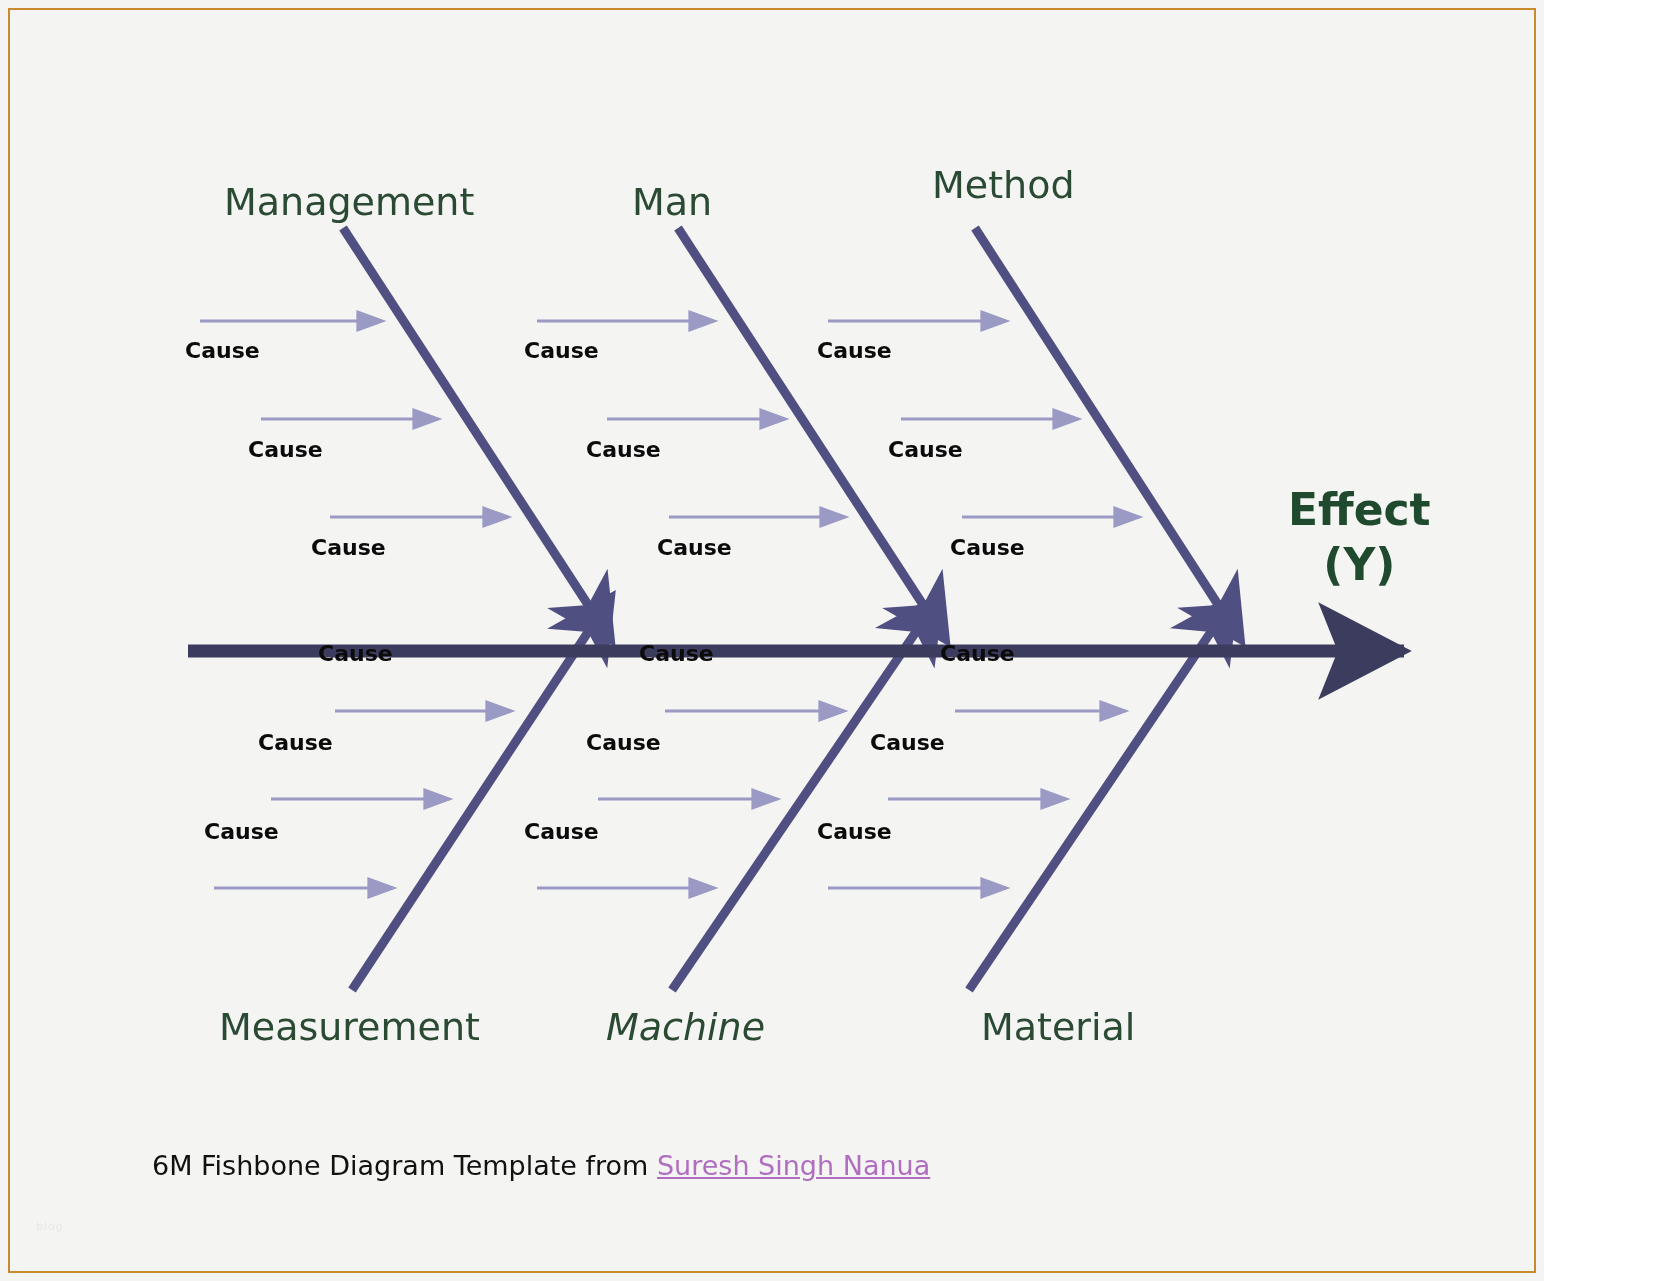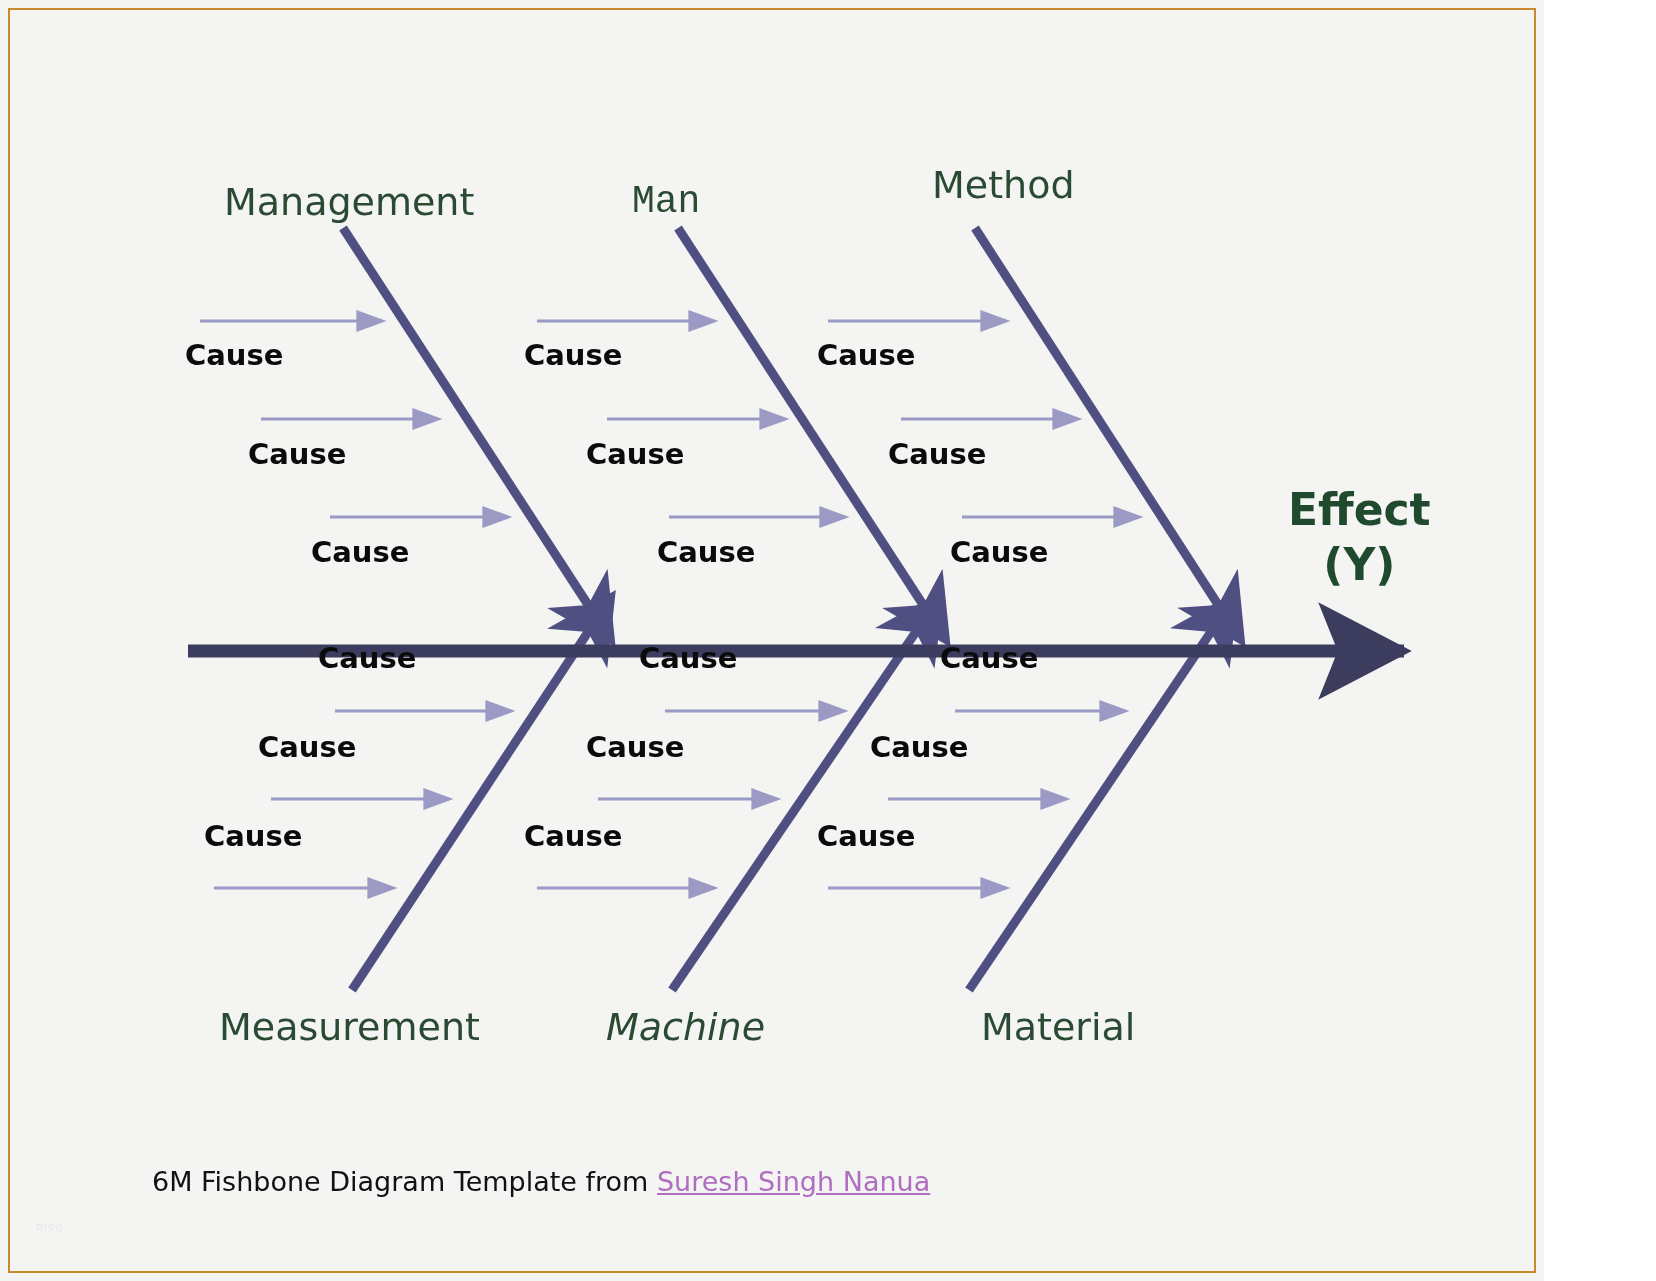--- a/index.html
+++ b/index.html
@@ -51,42 +51,41 @@
     position: absolute;
     color: #2b4a33;
     font-size: 38px;
     font-weight: 400;
     white-space: nowrap;
     letter-spacing: 0px;
   }
   .cause-label {
     position: absolute;
     color: #0b0b0b;
-    font-size: 29px;
+    font-size: 22px;
     font-weight: bold;
     white-space: nowrap;
     font-family: "DejaVu Sans", sans-serif;
   }
   .effect-label {
     position: absolute;
     color: #1f4a2e;
     font-size: 44px;
     font-weight: bold;
     text-align: center;
     line-height: 1.25;
     white-space: nowrap;
   }
   #footer-line {
     position: absolute;
     left: 152px;
     top: 1150px;
     font-size: 27px;
     color: #111111;
     white-space: nowrap;
-    margin-top: 16px;
   }
   #footer-link {
     color: #b06ec0;
     text-decoration: underline;
   }
   #watermark {
     position: absolute;
     left: 36px;
     top: 1220px;
     font-size: 11px;
@@ -145,21 +144,21 @@
       </g>
 
     <line id="spine-line" stroke="#3c3c5e" stroke-width="13" marker-end="url(#spine-head)" x1="188" y1="651" x2="1404" y2="651"></line>
   </svg>
 
   <div id="labels-layer">
       <div class="cat-label" style="left: 224px; top: 180px;">Management</div>
       <div class="cause-label" style="left: 185px; top: 338px;">Cause</div>
       <div class="cause-label" style="left: 248px; top: 437px;">Cause</div>
       <div class="cause-label" style="left: 311px; top: 535px;">Cause</div>
-      <div class="cat-label" style="left: 632px; top: 180px; font-family: Liberation Mono, monospace;">Man</div>
+      <div class="cat-label" style="left: 632px; top: 180px;">Man</div>
       <div class="cause-label" style="left: 524px; top: 338px;">Cause</div>
       <div class="cause-label" style="left: 586px; top: 437px;">Cause</div>
       <div class="cause-label" style="left: 657px; top: 535px;">Cause</div>
       <div class="cat-label" style="left: 932px; top: 163px;">Method</div>
       <div class="cause-label" style="left: 817px; top: 338px;">Cause</div>
       <div class="cause-label" style="left: 888px; top: 437px;">Cause</div>
       <div class="cause-label" style="left: 950px; top: 535px;">Cause</div>
       <div class="cat-label" style="left: 219px; top: 1005px;">Measurement</div>
       <div class="cause-label" style="left: 318px; top: 641px;">Cause</div>
       <div class="cause-label" style="left: 258px; top: 730px;">Cause</div>

